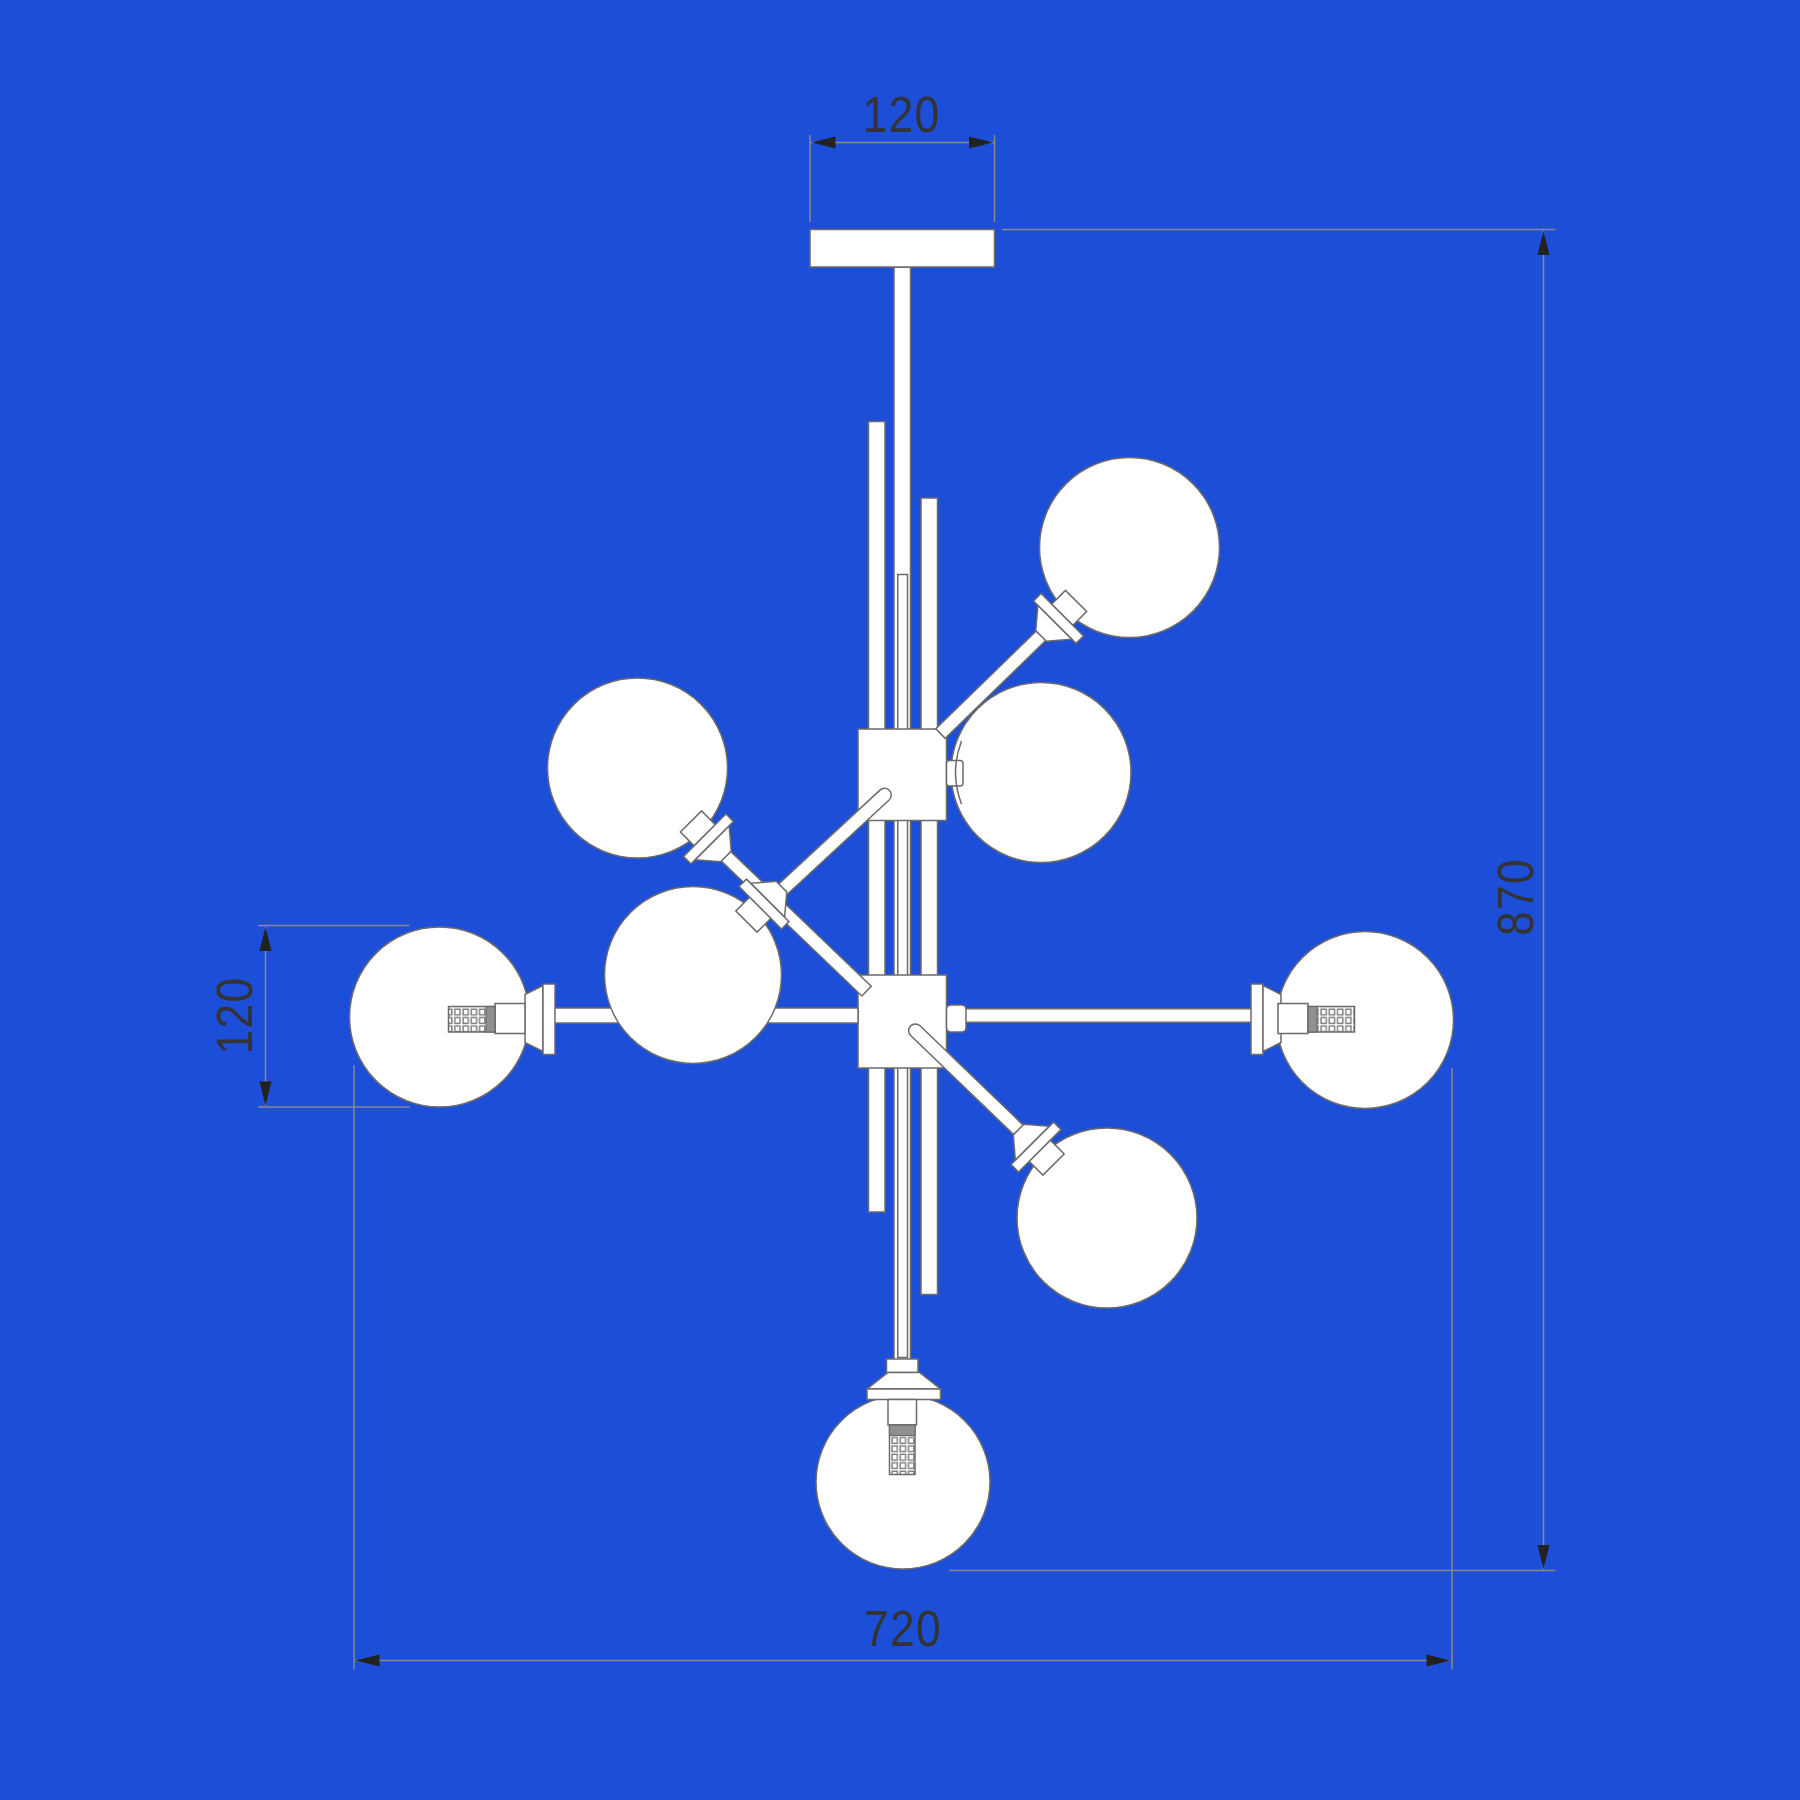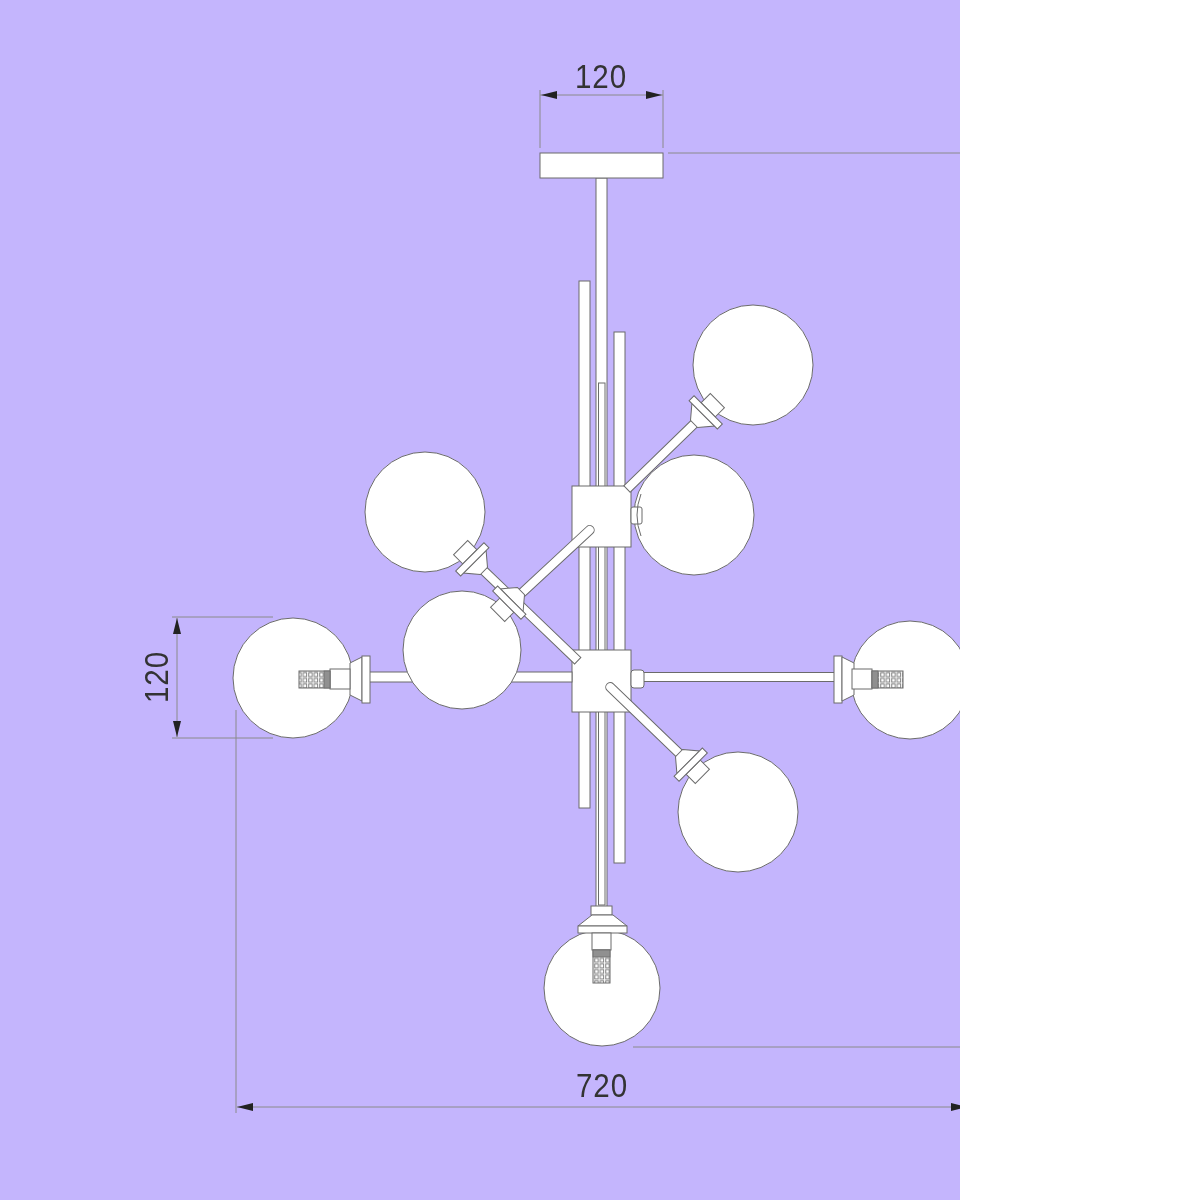--- a/index.html
+++ b/index.html
@@ -1,16 +1,16 @@
 <!DOCTYPE html>
 <html><head>
 <meta charset="utf-8">
 <style>
   html, body { margin: 0; padding: 0; background: #ffffff; }
-  .stage { position: relative; width: 960px; height: 1200px; background: #c4b5fd; overflow: hidden; }
+  .stage { position: relative; width: 1200px; height: 1200px; background: #1d4ed8; overflow: hidden; }
   svg { display: block; }
   .fx  { fill: #ffffff; stroke: #6b6b6b; stroke-width: 1; }
   .fxl { fill: none;    stroke: #6b6b6b; stroke-width: 1; }
   .dim { stroke: #8a8a8a; stroke-width: 1; fill: none; }
   .arr { fill: #222222; stroke: none; }
   .thread { fill: url(#knurl); stroke: #6b6b6b; stroke-width: 1; }
   .tip { fill: #909090; stroke: #6b6b6b; stroke-width: 0.8; }
   .dim-text {
     font-family: "Liberation Sans", sans-serif;
     font-size: 34px;

